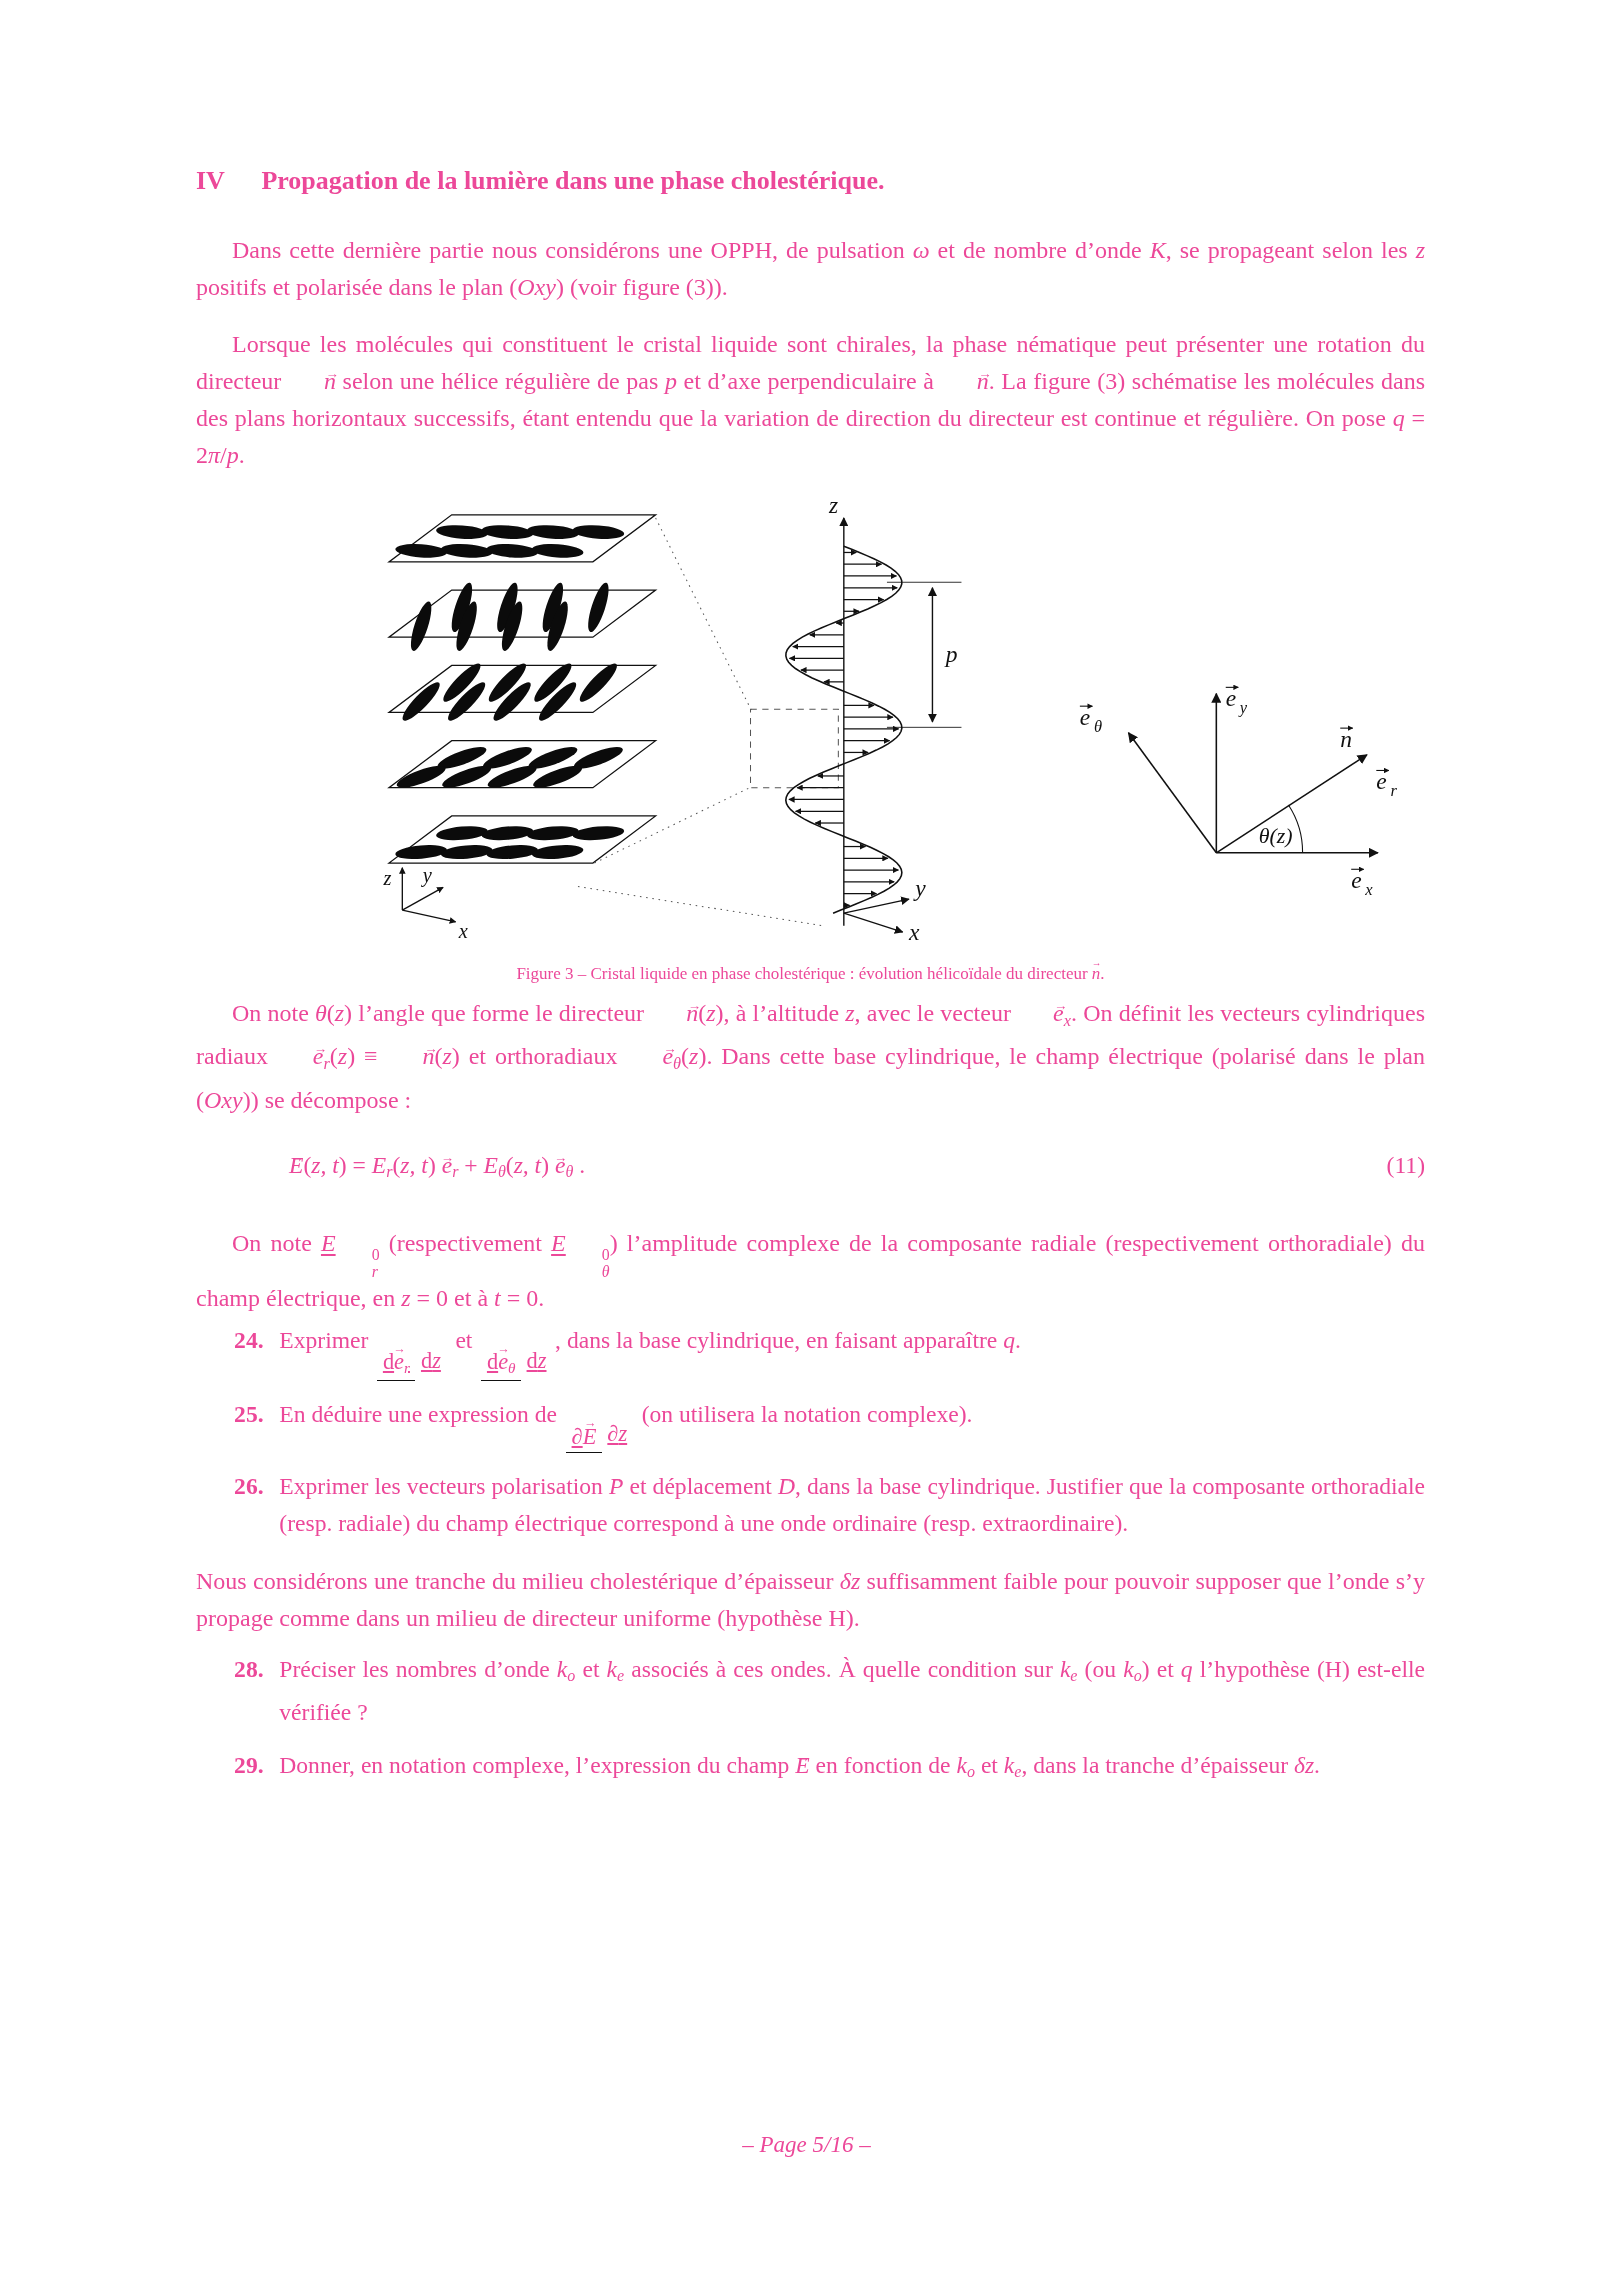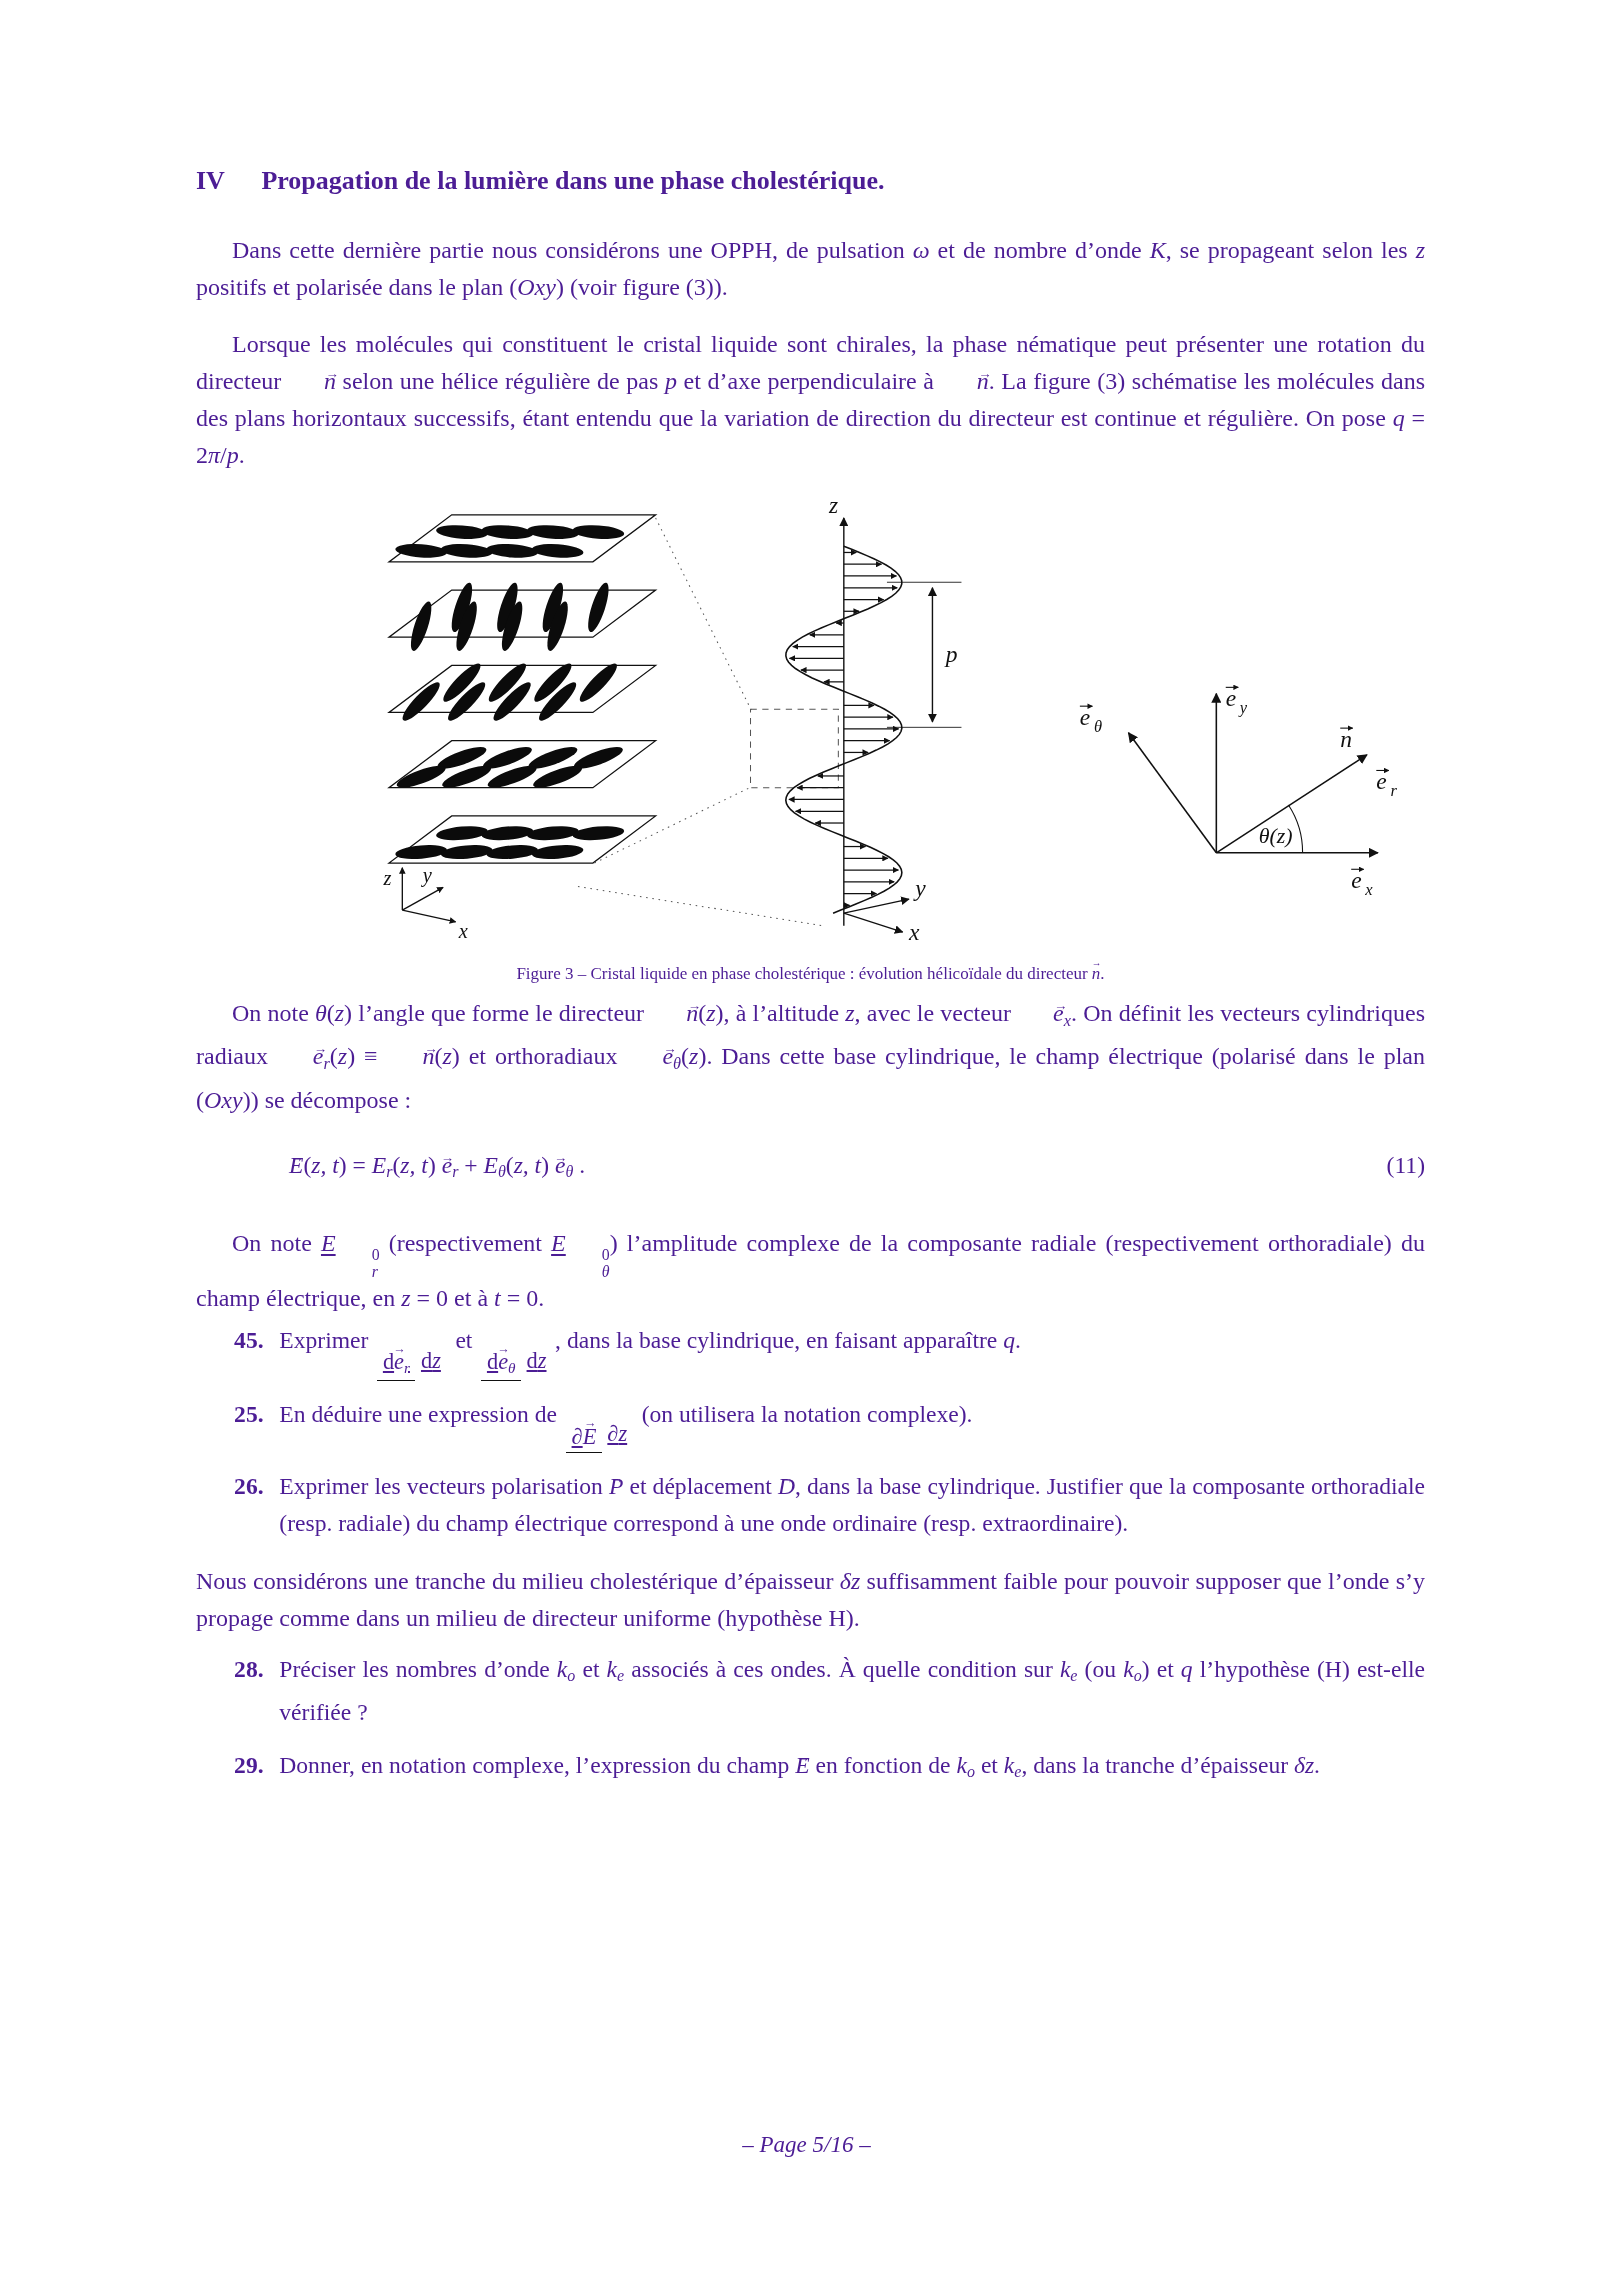--- a/index.html
+++ b/index.html
@@ -1,16 +1,16 @@
 <!DOCTYPE html>
 <html style="font-size:12.6px"><head>
 <meta charset="utf-8">
 <style>
   html,body{margin:0;padding:0;background:#ffffff;}
-  .page{position:relative;width:1623px;height:2295px;background:#ffffff;color:#4c1d95;
+  .page{position:relative;width:1623px;height:2295px;background:#ffffff;color:#ec4899;
         font-family:"Liberation Serif","DejaVu Serif",serif;overflow:hidden;}
   .content{position:absolute;left:196px;top:166px;width:1229px;}
   .heading{font-size:26px;font-weight:bold;margin:0 0 36px 0;}
   .hnum{display:inline-block;margin-right:30px;}
   .para{font-size:24px;line-height:37px;margin:0 0 20.4px 0;text-align:justify;}
   .indent{text-indent:36px;}
   .i{font-style:italic;}
   .u{text-decoration:underline;text-underline-offset:3.1px;}
   .sub{font-size:0.68em;font-style:italic;vertical-align:-0.28em;}
   .v{display:inline-block;position:relative;font-style:italic;}
@@ -218,21 +218,21 @@
 
     <p class="para indent" style="margin-bottom:1.6px;"><span>On note </span><span class="i u">E</span><span class="ss">
           <span class="ssup">0</span>
           <span class="ssub">r</span>
         </span><span> (respectivement </span><span class="i u">E</span><span class="ss">
           <span class="ssup">0</span>
           <span class="ssub">θ</span>
         </span><span>) l’amplitude complexe de la composante radiale (respectivement orthoradiale) du champ électrique, en </span><span class="i">z</span><span> = 0 et à </span><span class="i">t</span><span> = 0.</span></p>
 
     <div class="q">
-      <span class="qnum">45.</span>
+      <span class="qnum">24.</span>
       <span class="qbody"><span>Exprimer </span><span class="frac">
             <span class="num"><span>d</span><span class="v">e</span><span class="sub">r</span></span>
             <span class="den"><span>d</span><span class="i">z</span></span>
           </span><span> et </span><span class="frac">
             <span class="num"><span>d</span><span class="v">e</span><span class="sub">θ</span></span>
             <span class="den"><span>d</span><span class="i">z</span></span>
           </span><span>, dans la base cylindrique, en faisant apparaître </span><span class="i">q</span><span>.</span></span>
     </div>
     <div class="q">
       <span class="qnum">25.</span>

